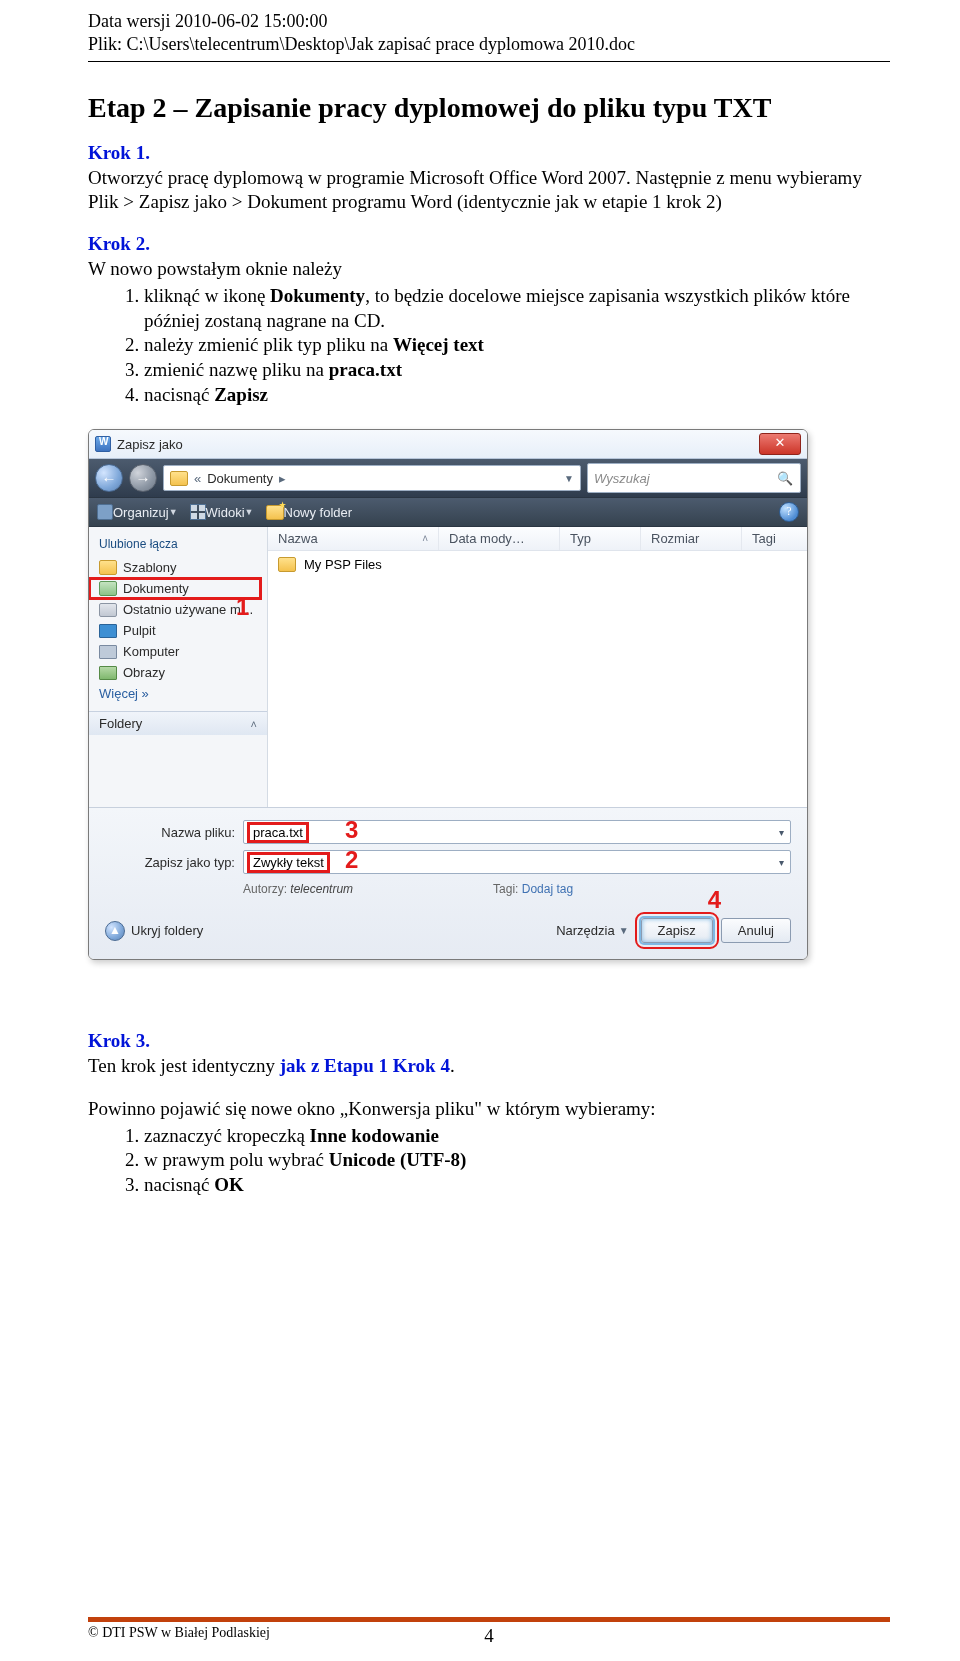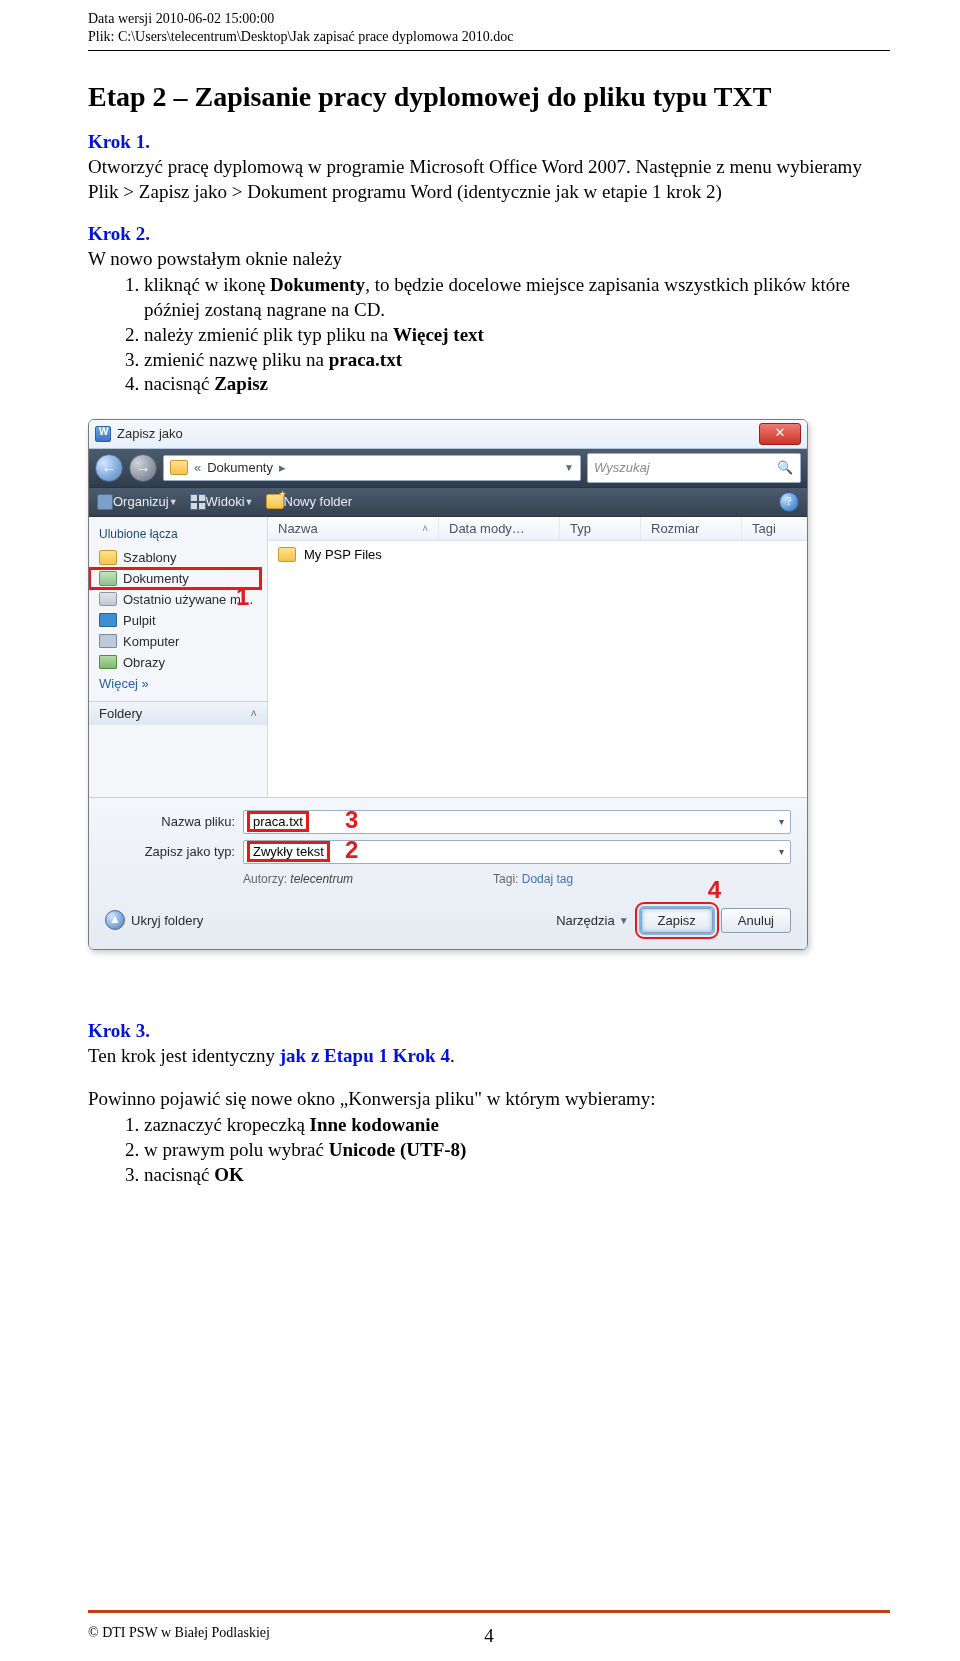--- a/index.html
+++ b/index.html
@@ -15,21 +15,21 @@
     position: relative;
     padding: 10px 70px 30px 88px;
     box-sizing: border-box;
   }
   .header-line {
     border-bottom: 1px solid #000;
     padding-bottom: 4px;
     margin-bottom: 30px;
   }
   .header-text {
-    font-size: 14px;
+    font-size: 18px;
     line-height: 1.3;
   }
   h1.title {
     font-size: 28px;
     font-weight: bold;
     margin: 24px 0 18px 0;
   }
   .step-heading {
     color: #0013d8;
     font-weight: bold;
@@ -461,22 +461,22 @@
     outline: 2px solid #e31b1b;
     outline-offset: 4px;
   }
 
   .rel-container { position: relative; }
   .footer {
     position: absolute;
     bottom: 20px;
     left: 88px;
     right: 70px;
-    border-top: 3px solid #c2410c;
-    padding-top: 12px;
+    border-top: 5px solid #c2410c;
+    padding-top: 3px;
     font-size: 14px;
     display: flex;
     justify-content: flex-start;
   }
   .page-num {
     position: absolute;
     left: 50%;
     transform: translateX(-50%);
     font-size: 19px;
   }

